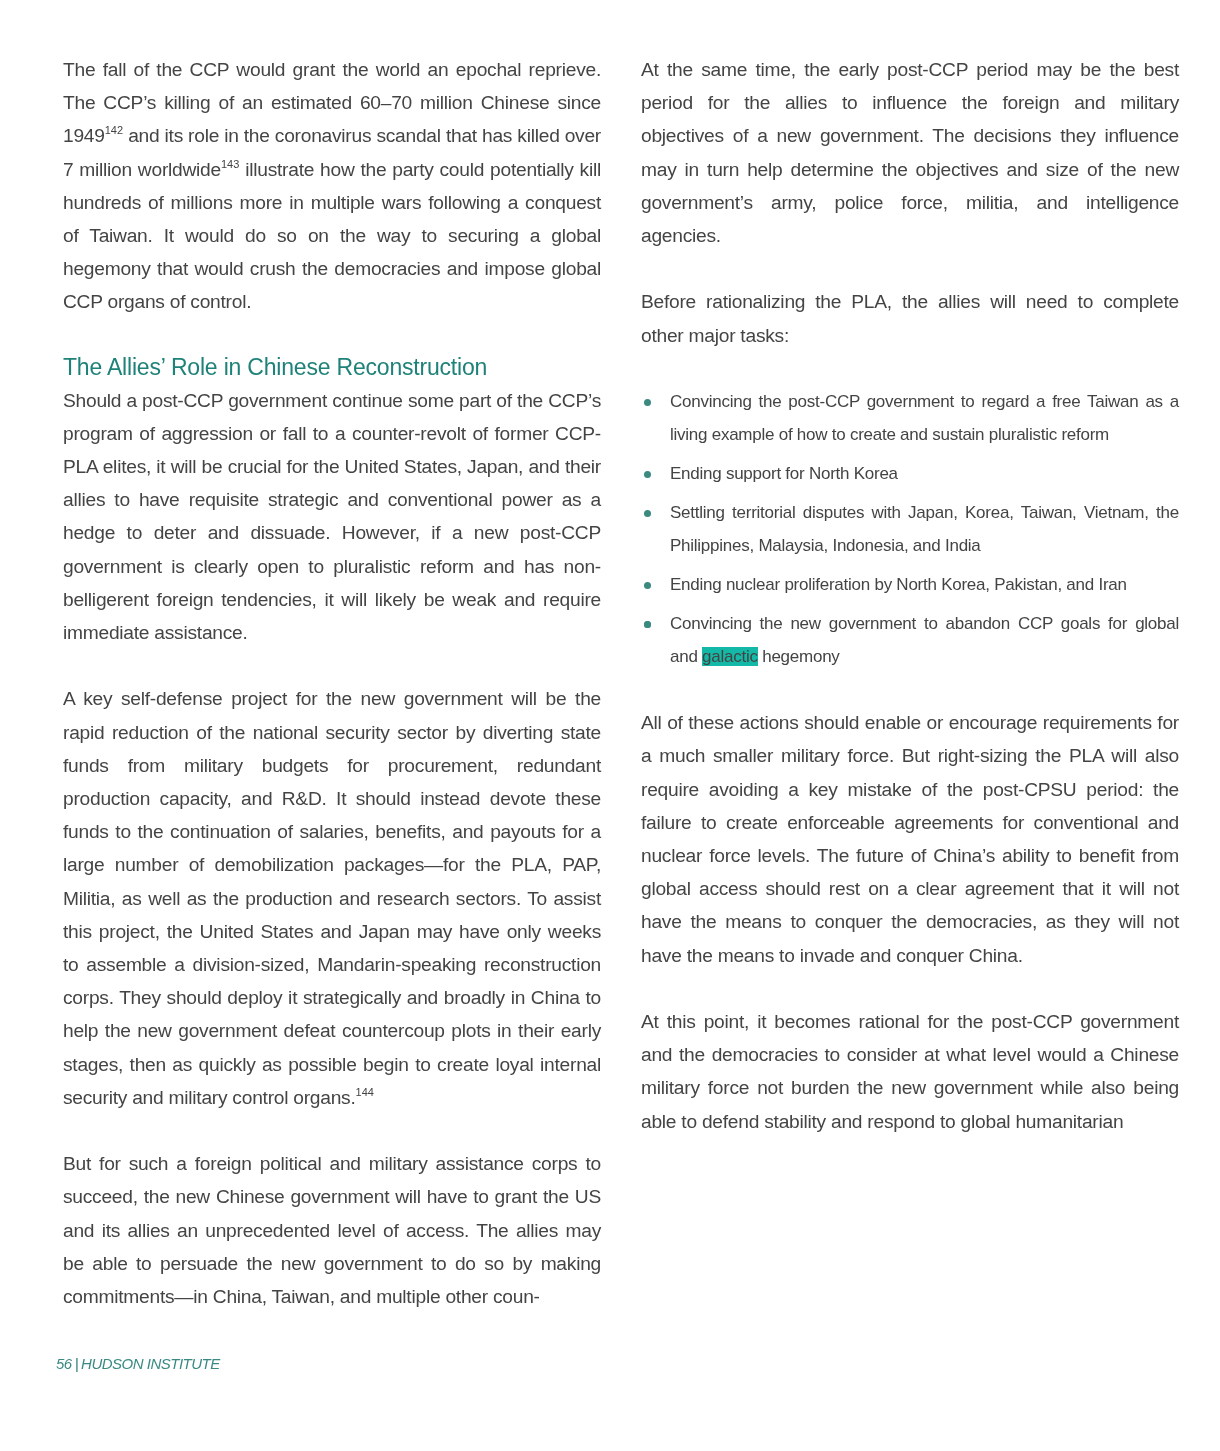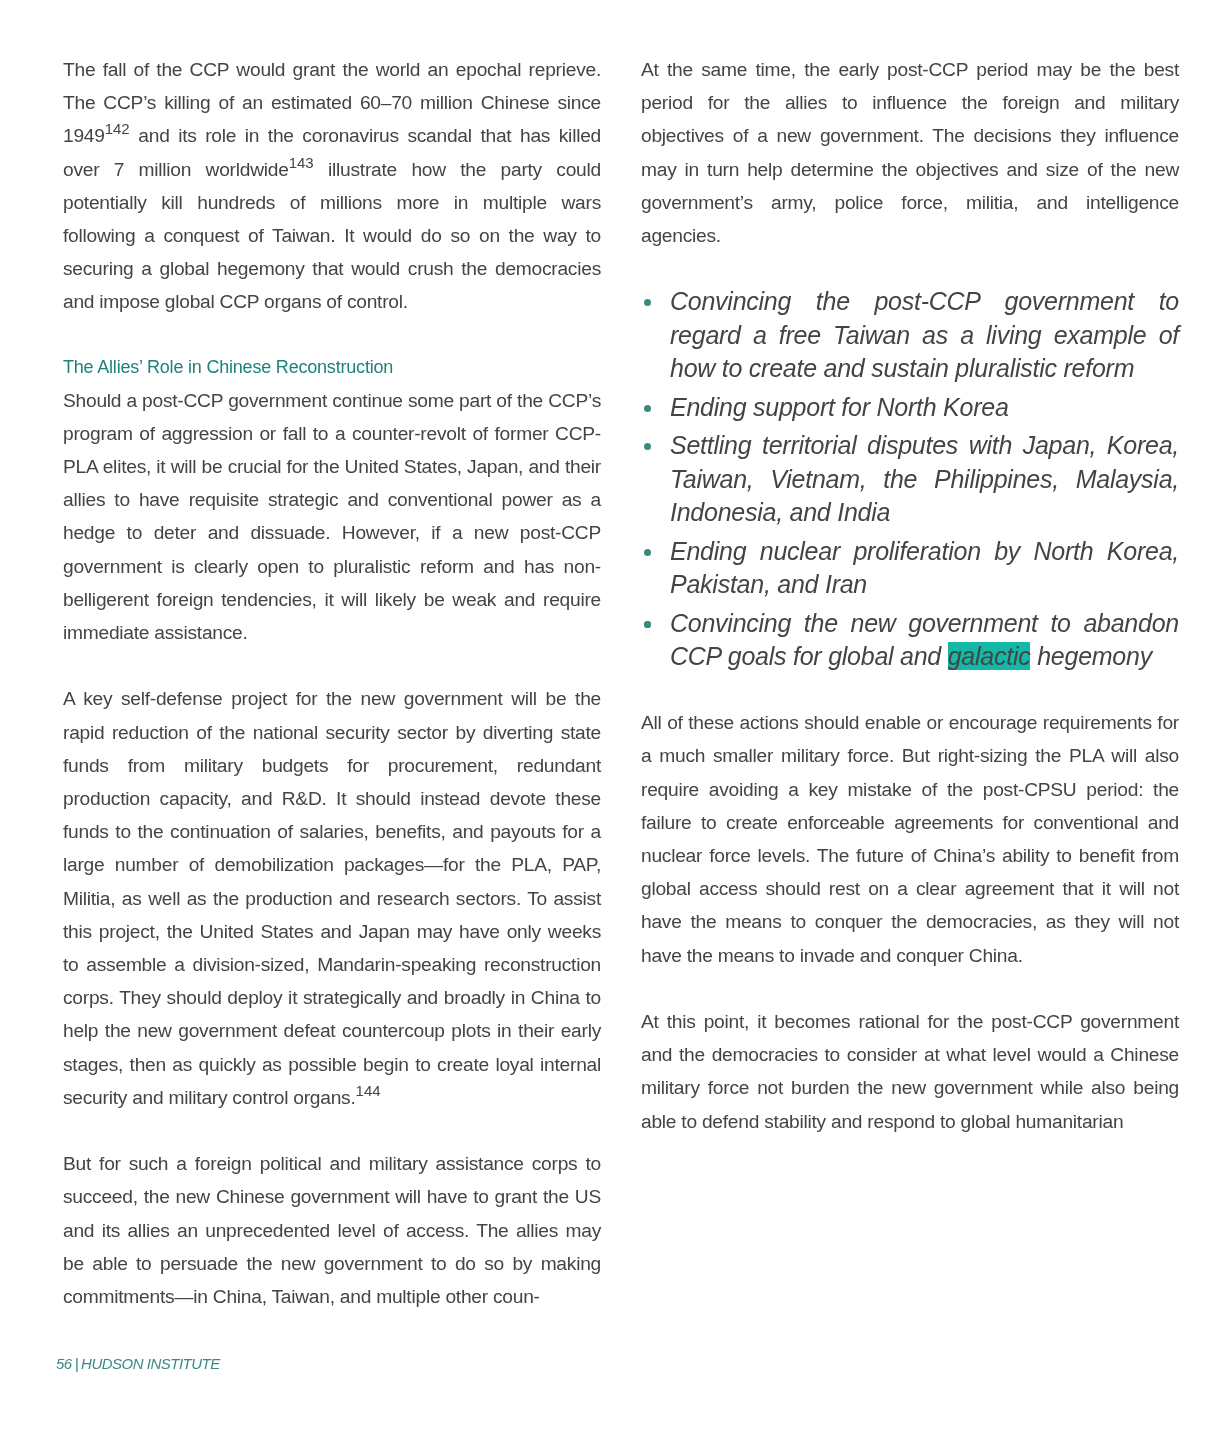--- a/index.html
+++ b/index.html
@@ -4,27 +4,27 @@
 <style>
   html, body { margin: 0; padding: 0; background: #ffffff; }
   body { width: 1220px; height: 1451px; position: relative; overflow: hidden;
          font-family: "Liberation Sans", sans-serif; color: #444444; }
   .col { position: absolute; top: 53px; width: 538px; }
   .col-left { left: 63px; }
   .col-right { left: 641px; }
   p { margin: 0; font-size: 19.2px; line-height: 33.2px; text-align: justify;
       letter-spacing: -0.25px; word-spacing: 0px; hyphens: none; }
   p + p, ul + p, p + ul { margin-top: 33.2px; }
-  sup { font-size: 15px; line-height: 0; vertical-align: 8px; letter-spacing: 0; }
-  h2 { margin: 31px 0 0 0; font-size: 18px; line-height: 34px; font-weight: normal;
+  sup { font-size: 11px; line-height: 0; vertical-align: 8px; letter-spacing: 0; }
+  h2 { margin: 31px 0 0 0; font-size: 23px; line-height: 34px; font-weight: normal;
        color: #1f8279; letter-spacing: -0.2px; }
   h2 + p { margin-top: 0px; }
   ul { list-style: none; margin: 0; padding: 0; }
-  li { position: relative; padding-left: 29px; font-size: 25px; line-height: 33.2px;
-       text-align: justify; letter-spacing: -0.25px; margin-bottom: 5.6px; font-style: italic; }
+  li { position: relative; padding-left: 29px; font-size: 17px; line-height: 33.2px;
+       text-align: justify; letter-spacing: -0.25px; margin-bottom: 5.6px; }
   li .bullet { position: absolute; left: 3px; top: 14px; width: 7px; height: 7px;
                border-radius: 50%; background: #3b8a80; }
   .hl { background: #14b8a6; }
   .footer { position: absolute; left: 56px; top: 1355px; font-size: 15px;
             color: #3a8a83; letter-spacing: -0.5px; font-style: italic; }
   .footer .sep { color: #2f7c75; margin: 0 3px; }
 </style>
 </head>
 <body>
 
@@ -37,20 +37,21 @@
 
   <p><span>A key self-defense project for the new government will be the rapid reduction of the national security sector by diverting state funds from military budgets for procurement, redundant production capacity, and R&amp;D. It should instead devote these funds to the continuation of salaries, benefits, and payouts for a large number of demobilization packages—for the PLA, PAP, Militia, as well as the production and research sectors. To assist this project, the United States and Japan may have only weeks to assemble a division-sized, Mandarin-speaking reconstruction corps. They should deploy it strategically and broadly in China to help the new government defeat countercoup plots in their early stages, then as quickly as possible begin to create loyal internal security and military control organs.</span><sup>144</sup></p>
 
   <p>But for such a foreign political and military assistance corps to succeed, the new Chinese government will have to grant the US and its allies an unprecedented level of access. The allies may be able to persuade the new government to do so by making commitments—in China, Taiwan, and multiple other coun-</p>
 </div>
 
 <div class="col col-right">
 
   <p>At the same time, the early post-CCP period may be the best period for the allies to influence the foreign and military objectives of a new government. The decisions they influence may in turn help determine the objectives and size of the new government’s army, police force, militia, and intelligence agencies.</p>
 
+  <p>Before rationalizing the PLA, the allies will need to complete other major tasks:</p>
 
   <ul>
     <li><span class="bullet"></span><span>Convincing the post-CCP government to regard a free Taiwan as a living example of how to create and sustain pluralistic reform</span></li>
     <li><span class="bullet"></span><span>Ending support for North Korea</span></li>
     <li><span class="bullet"></span><span>Settling territorial disputes with Japan, Korea, Taiwan, Vietnam, the Philippines, Malaysia, Indonesia, and India</span></li>
     <li><span class="bullet"></span><span>Ending nuclear proliferation by North Korea, Pakistan, and Iran</span></li>
     <li><span class="bullet"></span></li>
     <li><span class="bullet"></span><span>Convincing the new government to abandon CCP goals for global and </span><span class="hl">galactic</span><span> hegemony</span></li>
   </ul>
 

